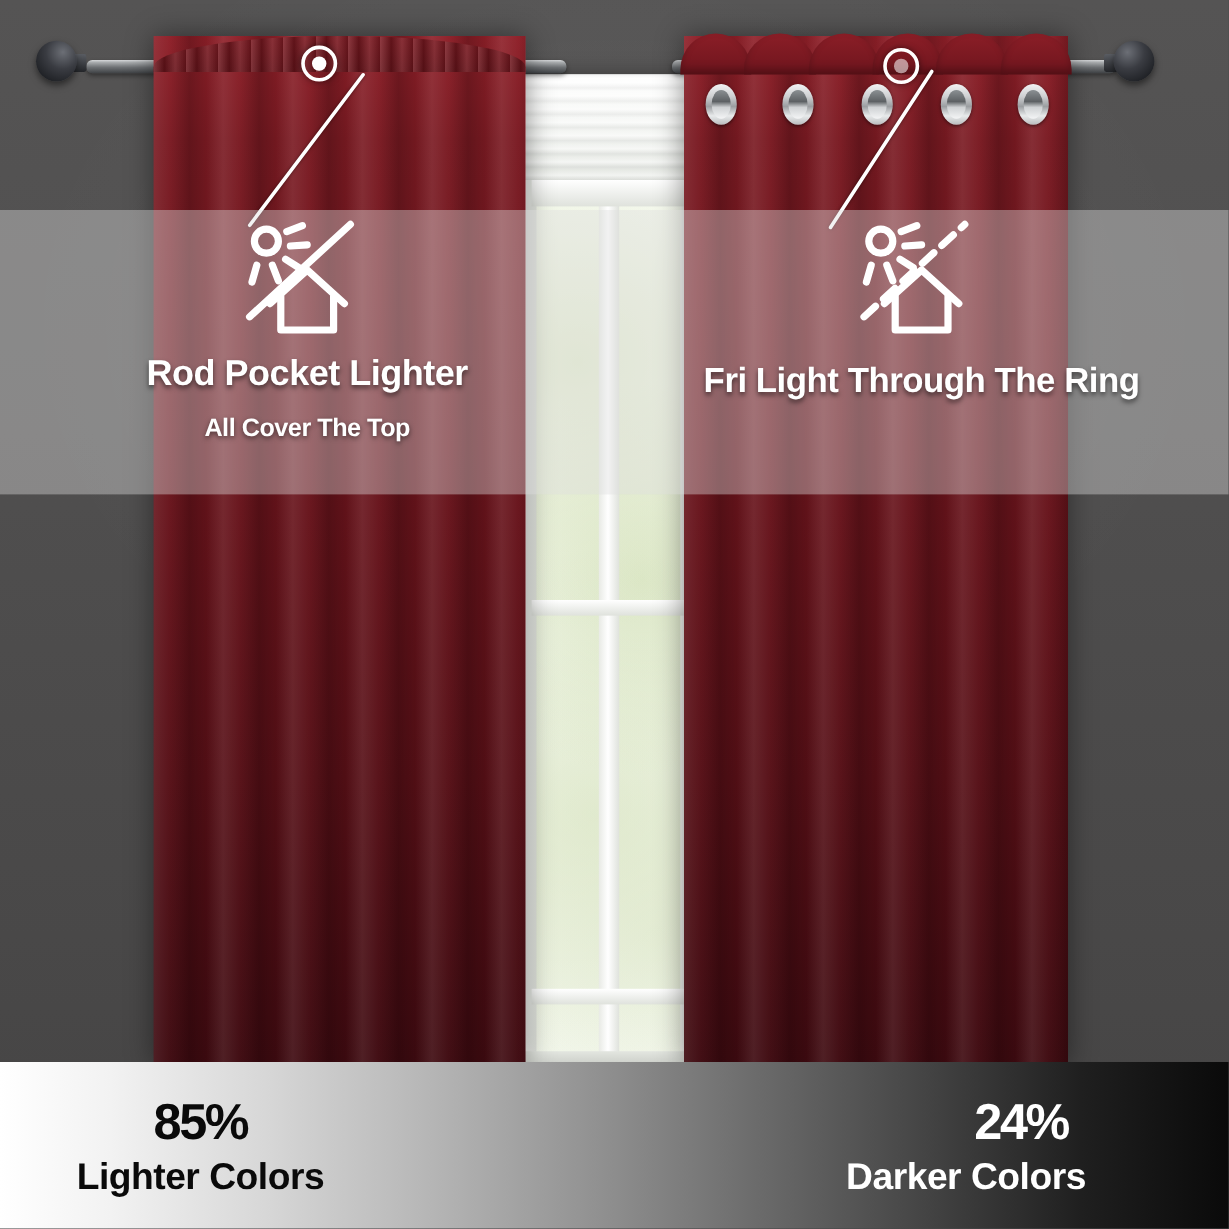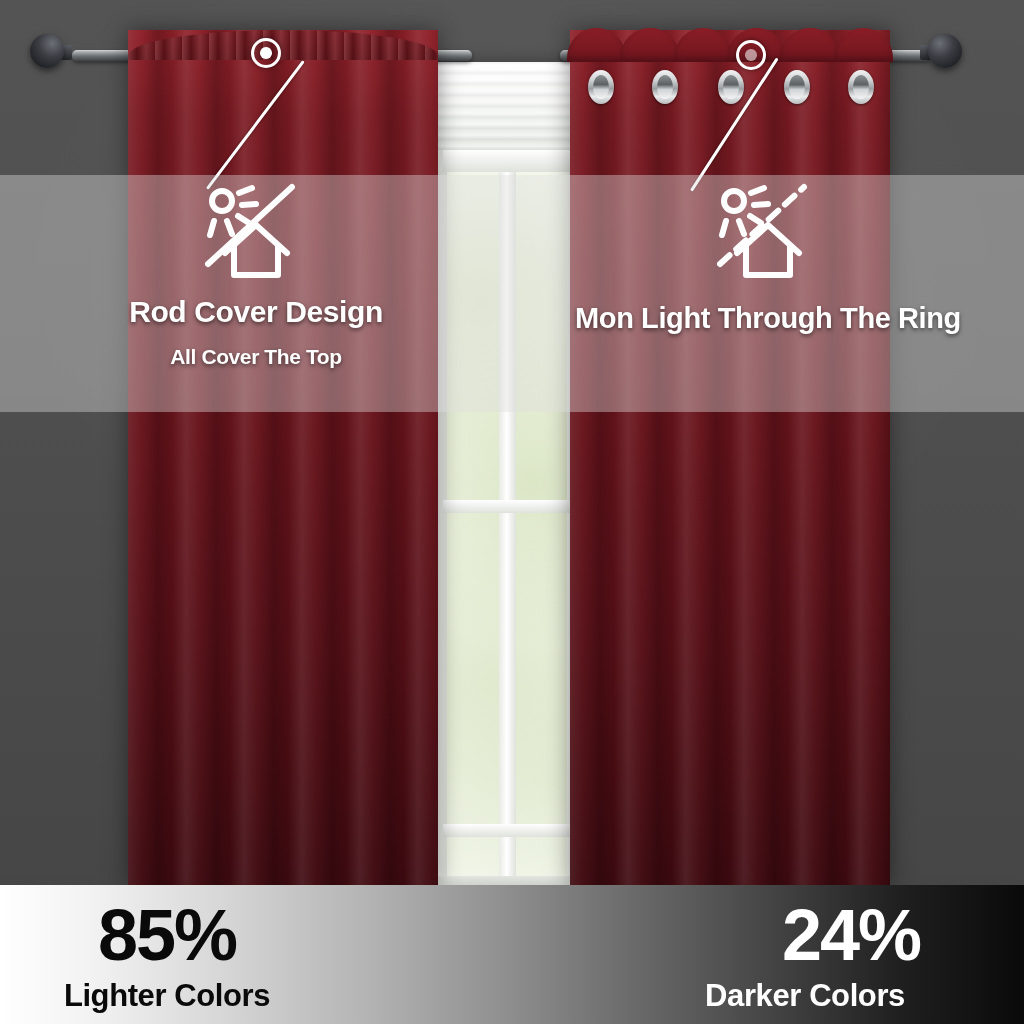--- a/index.html
+++ b/index.html
@@ -194,21 +194,21 @@
     background:linear-gradient(90deg,
       #ffffff 0%, #f2f2f2 9%, #d6d6d6 22%, #b3b3b3 36%,
       #8d8d8d 50%, #6a6a6a 62%, #454545 75%, #1f1f1f 88%, #0a0a0a 100%);
   }
   .stat {
     position:absolute; top:0; height:139px; width:512px;
     display:flex; flex-direction:column; align-items:center; justify-content:center;
   }
   .stat-left  { left:0;   color:#0a0a0a; }
   .stat-right { left:512px; color:#ffffff; }
-  .stat-num   { font-size:72px; font-weight:bold; letter-spacing:-2px; line-height:1; }
+  .stat-num   { font-size:42px; font-weight:bold; letter-spacing:-2px; line-height:1; }
   .stat-label { font-size:31px; font-weight:bold; letter-spacing:-.4px; margin-top:9px; line-height:1; }
   .stat-left .stat-num   { margin-left:-178px; }
   .stat-left .stat-label { margin-left:-178px; }
   .stat-right .stat-num   { margin-left:166px; }
   .stat-right .stat-label { margin-left:74px; }
 </style>
 </head>
 <body>
 
 <div id="scene">
@@ -276,41 +276,41 @@
           <line x1="42" y1="24" x2="56" y2="23"></line>
           <line x1="38" y1="35" x2="49" y2="42"></line>
           <line x1="27" y1="40" x2="32" y2="53"></line>
           <line x1="14" y1="40" x2="10" y2="54"></line>
           <polyline points="25,72 56,44 87,72"></polyline>
           <polyline points="34,66 34,94 78,94 78,66"></polyline>
           <line x1="8" y1="83" x2="92" y2="6"></line>
         </g>
       </svg>
       <div class="ftext">
-        <div class="ftitle">Rod Cover Design</div>
+        <div class="ftitle">Rod Pocket Lighter</div>
         <div class="fsub">All Cover The Top</div>
       </div>
     </div>
 
     <div class="feature feature-right">
       <svg class="ficon" viewBox="0 0 112 104">
         <g fill="none" stroke="#ffffff" stroke-width="6" stroke-linecap="round" stroke-linejoin="round">
           <circle cx="22" cy="20" r="10"></circle>
           <line x1="39" y1="12" x2="52" y2="7"></line>
           <line x1="42" y1="24" x2="56" y2="23"></line>
           <line x1="38" y1="35" x2="49" y2="42"></line>
           <line x1="27" y1="40" x2="32" y2="53"></line>
           <line x1="14" y1="40" x2="10" y2="54"></line>
           <polyline points="25,72 56,44 87,72"></polyline>
           <polyline points="34,66 34,94 78,94 78,66"></polyline>
           <line x1="8" y1="83" x2="92" y2="6" stroke-dasharray="13 9"></line>
         </g>
       </svg>
       <div class="ftext">
-        <div class="fsub">Mon Light Through The Ring</div>
+        <div class="fsub">Fri Light Through The Ring</div>
       </div>
     </div>
   </div>
 
   <div class="banner">
     <div class="stat stat-left">
       <div class="stat-num">85%</div>
       <div class="stat-label">Lighter Colors</div>
     </div>
     <div class="stat stat-right">

